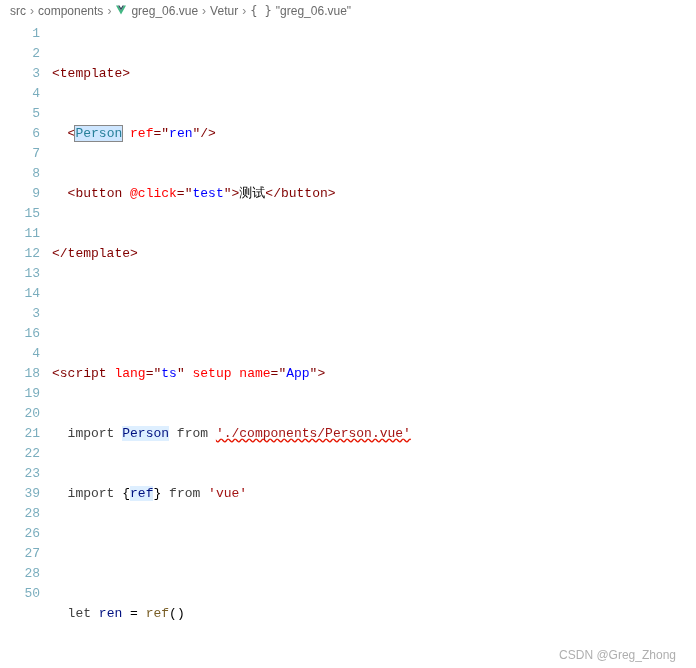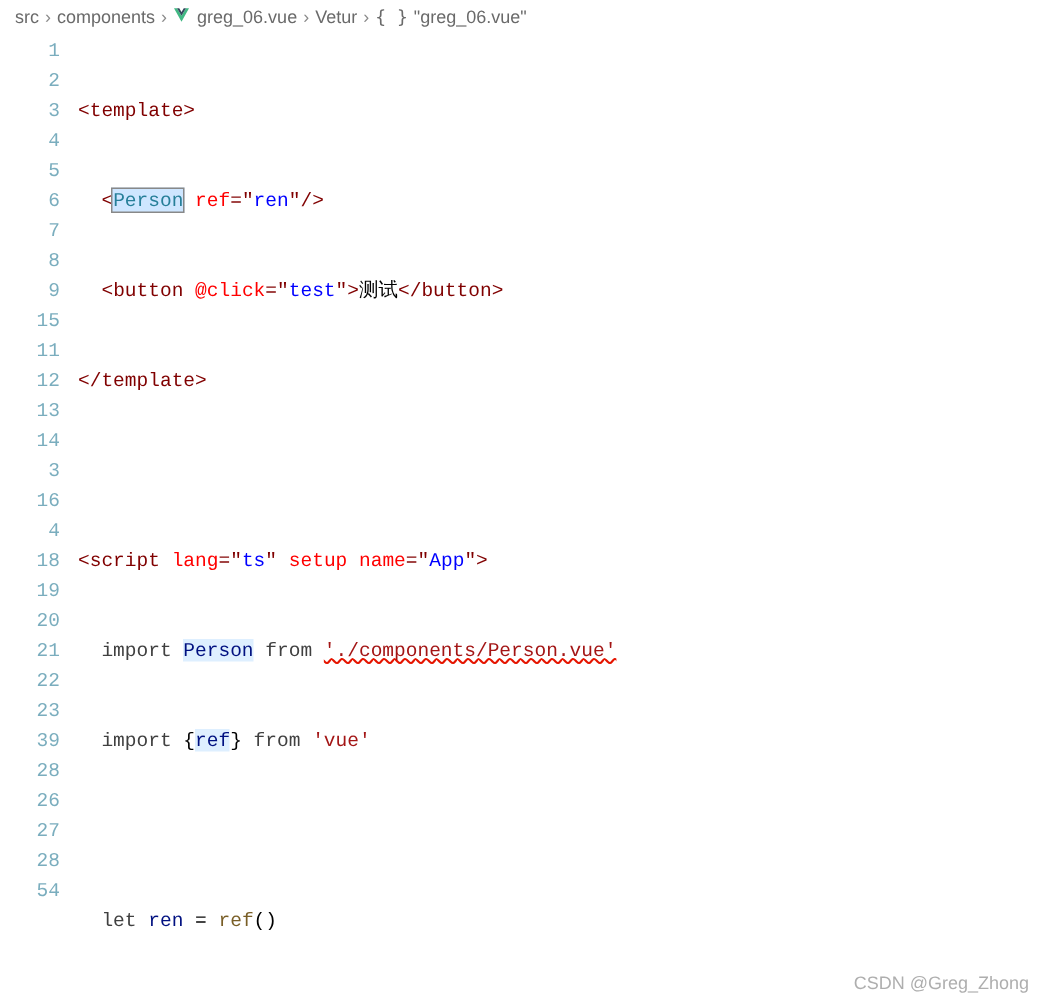--- a/index.html
+++ b/index.html
@@ -73,21 +73,21 @@
   }
   .hl-sel {
     background: rgba(173,214,255,0.6);
   }
   .box-sel {
     border: 1px solid #888;
     margin: -1px;
   }
   .watermark {
     position: absolute;
-    right: 10px;
+    right: 20px;
     bottom: 6px;
     font-family: -apple-system, "Segoe UI", sans-serif;
     font-size: 12px;
     color: rgba(120,120,120,0.6);
   }
 </style>
 </head>
 <body>
 
 <div class="breadcrumb">
@@ -132,21 +132,21 @@
       <div>19</div>
       <div>20</div>
       <div>21</div>
       <div>22</div>
       <div>23</div>
       <div>39</div>
       <div>28</div>
       <div>26</div>
       <div>27</div>
       <div>28</div>
-      <div>54</div>
+      <div>50</div>
     </div>
   <div class="code">
     <div class="line"><span class="c-punct">&lt;</span><span class="c-tag">template</span><span class="c-punct">&gt;</span></div>
     <div class="line"><span>  </span><span class="c-punct">&lt;</span><span class="c-type hl-sel box-sel">Person</span><span> </span><span class="c-attr">ref</span><span class="c-punct">=</span><span class="c-punct">"</span><span class="c-attr-val">ren</span><span class="c-punct">"</span><span class="c-punct">/&gt;</span></div>
     <div class="line"><span>  </span><span class="c-punct">&lt;</span><span class="c-tag">button</span><span> </span><span class="c-attr">@click</span><span class="c-punct">=</span><span class="c-punct">"</span><span class="c-attr-val">test</span><span class="c-punct">"</span><span class="c-punct">&gt;</span><span class="c-default">测试</span><span class="c-punct">&lt;/</span><span class="c-tag">button</span><span class="c-punct">&gt;</span></div>
     <div class="line"><span class="c-punct">&lt;/</span><span class="c-tag">template</span><span class="c-punct">&gt;</span></div>
     <div class="line"></div>
     <div class="line"><span class="c-punct">&lt;</span><span class="c-tag">script</span><span> </span><span class="c-attr">lang</span><span class="c-punct">=</span><span class="c-punct">"</span><span class="c-attr-val">ts</span><span class="c-punct">"</span><span> </span><span class="c-attr">setup</span><span> </span><span class="c-attr">name</span><span class="c-punct">=</span><span class="c-punct">"</span><span class="c-attr-val">App</span><span class="c-punct">"</span><span class="c-punct">&gt;</span></div>
     <div class="line"><span>  </span><span class="c-keyword">import</span> <span class="c-var hl-ref">Person</span> <span class="c-keyword">from</span> <span class="c-string wavy-err">'./components/Person.vue'</span></div>
     <div class="line"><span>  </span><span class="c-keyword">import</span> <span class="c-default">{</span><span class="c-var hl-ref">ref</span><span class="c-default">}</span> <span class="c-keyword">from</span> <span class="c-string">'vue'</span></div>

